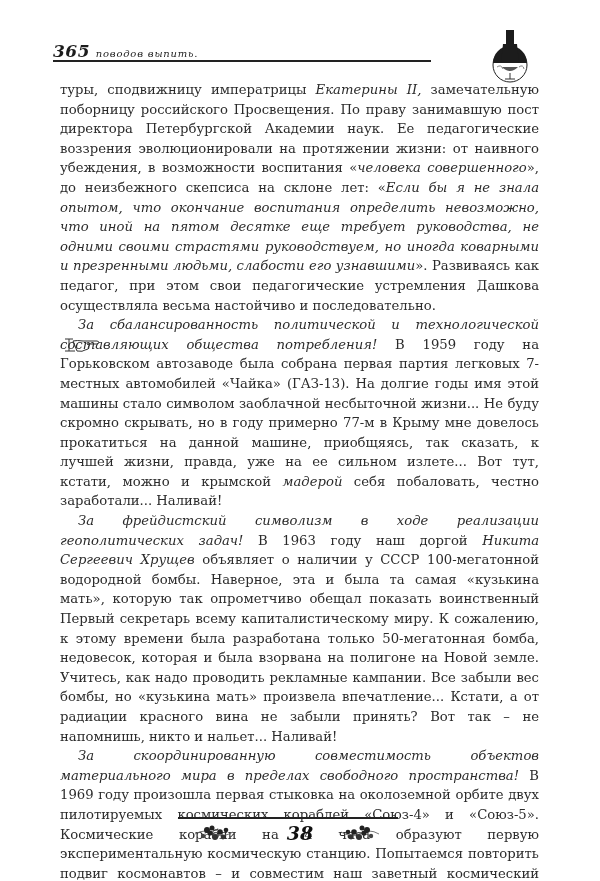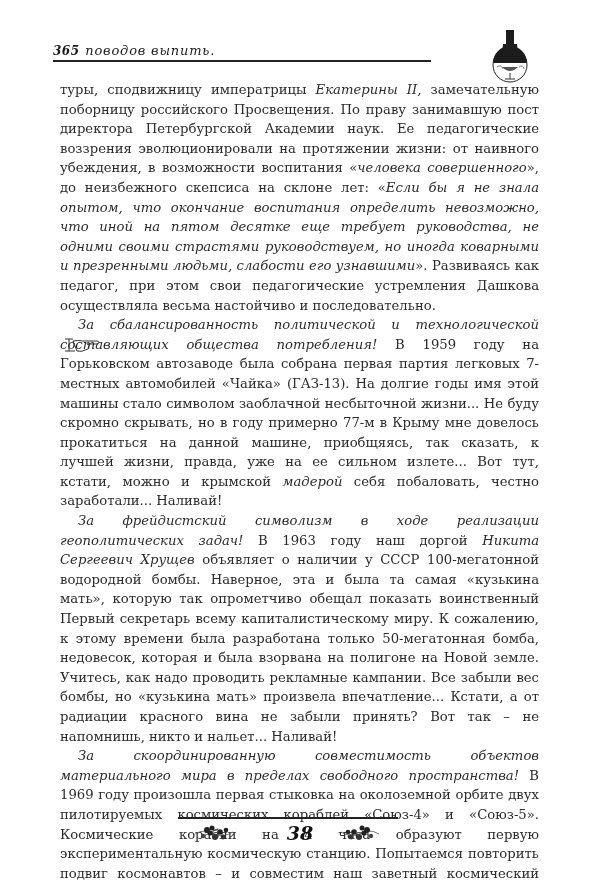--- a/index.html
+++ b/index.html
@@ -2,22 +2,22 @@
 <html><head>
   <meta charset="utf-8">
   <style>
     html, body { margin: 0; padding: 0; background: #ffffff; }
     body { width: 600px; height: 881px; position: relative; overflow: hidden; color: #2a2a2a; }
     .header-title {
       position: absolute; left: 53px; top: 41px;
       font-family: "DejaVu Serif", serif; font-style: italic; font-weight: bold;
       font-size: 15px; letter-spacing: 0.5px; color: #1c1c1c;
     }
-    .header-title .num { font-size: 12px; }
-    .header-title .rest { font-size: 13px; font-weight: normal; font-style: italic; letter-spacing: 0.8px; }
+    .header-title .num { font-size: 17px; }
+    .header-title .rest { font-size: 10px; font-weight: normal; font-style: italic; letter-spacing: 0.8px; }
     .header-rule { position: absolute; left: 53px; top: 60px; width: 378px; height: 1.5px; background: #222; }
     .header-emblem { position: absolute; left: 489px; top: 27px; width: 42px; height: 62px; }
     .page-body {
       position: absolute; left: 60px; top: 80px; width: 479px;
       font-family: "DejaVu Serif", serif; font-size: 13.2px; line-height: 19.6px; color: #2b2b2b;
     }
     .page-body p { margin: 0; text-align: justify; text-align-last: left; }
     .page-body .indent { text-indent: 18px; }
     .page-body em { font-style: italic; }
     .toast-block { position: relative; }

